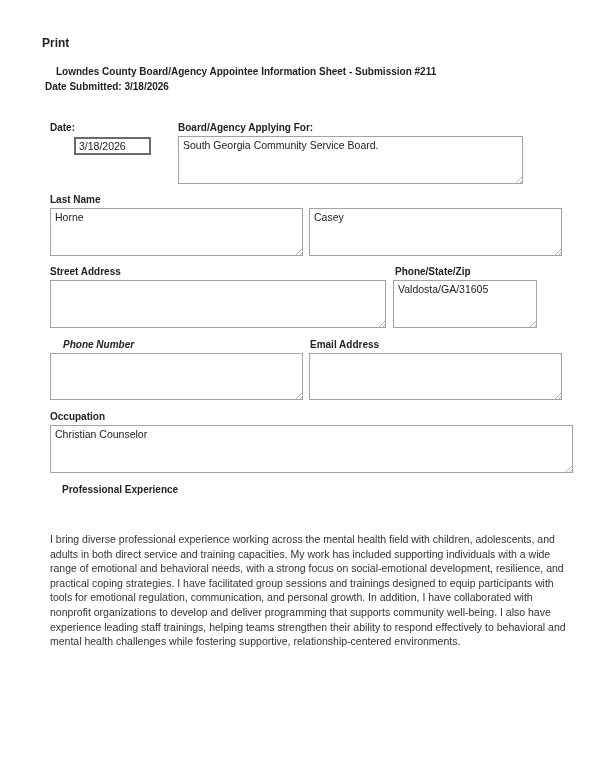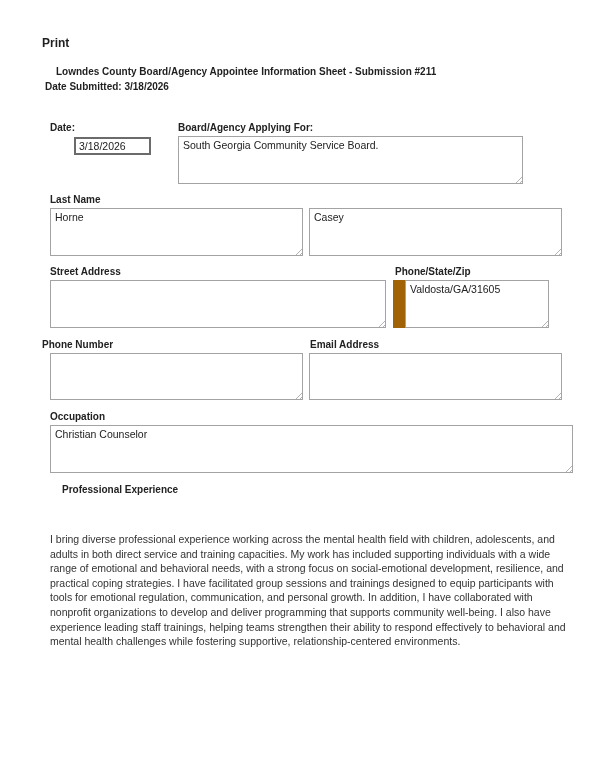--- a/index.html
+++ b/index.html
@@ -7,21 +7,21 @@
     width:600px;height:776px;background:#ffffff;position:relative;
     font-family:"Liberation Sans",sans-serif;color:#1f1f1f;overflow:hidden;
   }
   .abs{position:absolute;}
   .bold-line{font-weight:bold;color:#1f1f1f;}
   #print-btn{left:42px;top:36px;font-size:12px;background:none;border:none;padding:0;cursor:pointer;font-family:"Liberation Sans",sans-serif;text-align:center;}
   #page-title{left:56px;top:66px;font-size:10px;width:520px;}
   #date-submitted{left:45px;top:81px;font-size:10px;}
 
   .fl{font-weight:bold;font-size:10px;color:#222;white-space:nowrap;}
-  .ta-wrap{position:absolute;background:#a16207;}
+  .ta-wrap{position:absolute;background:#7f1d1d;border-radius:7px;}
   .ta-wrap textarea{
     width:100%;height:100%;box-sizing:border-box;display:block;
     border:1px solid #a3a3a3;resize:none;outline:none;background:#fff;
     font-family:"Liberation Sans",sans-serif;font-size:10.5px;line-height:13px;
     color:#222;padding:2px 4px;overflow:hidden;
   }
   .grip{
     position:absolute;right:1px;bottom:1px;width:9px;height:9px;
     background:repeating-linear-gradient(135deg,transparent 0 2px,#b4b4b4 2px 3px);
     clip-path:polygon(100% 0,100% 100%,0 100%);
@@ -31,30 +31,30 @@
     border:2px solid #6b6b6b;font-family:"Liberation Sans",sans-serif;font-size:10.5px;
     color:#222;padding:1px 3px;background:#fff;outline:none;margin-left:24px;
   }
   
   #lbl-date{left:50px;top:122px;}
   #lbl-board{left:178px;top:122px;}
   #lbl-last{left:50px;top:194px;}
   #lbl-first{left:310px;top:194px;margin-top:44px;}
   #lbl-street{left:50px;top:266px;}
   #lbl-city{left:395px;top:266px;}
-  #lbl-phone{left:42px;top:339px;}
+  #lbl-phone{left:63px;top:339px;font-style:italic;}
   #lbl-email{left:310px;top:339px;}
   #lbl-occ{left:50px;top:411px;}
   #lbl-profexp{left:50px;top:484px;margin-left:12px;}
   
   #fld-board{left:178px;top:136px;width:345px;height:48px;}
   #fld-last{left:50px;top:208px;width:253px;height:48px;}
   #fld-first{left:309px;top:208px;width:253px;height:48px;}
   #fld-street{left:50px;top:280px;width:336px;height:48px;}
-  #fld-city{left:393px;top:280px;width:144px;height:48px;padding-left:12px;}
+  #fld-city{left:393px;top:280px;width:144px;height:48px;}
   #fld-phone{left:50px;top:353px;width:253px;height:47px;}
   #fld-email{left:309px;top:353px;width:253px;height:47px;}
   #fld-occ{left:50px;top:425px;width:523px;height:48px;}
   
   #prof-exp-text{
     left:50px;top:532px;width:524px;font-size:10.5px;line-height:14.6px;color:#333;
   }
 </style>
 </head>
 <body>

